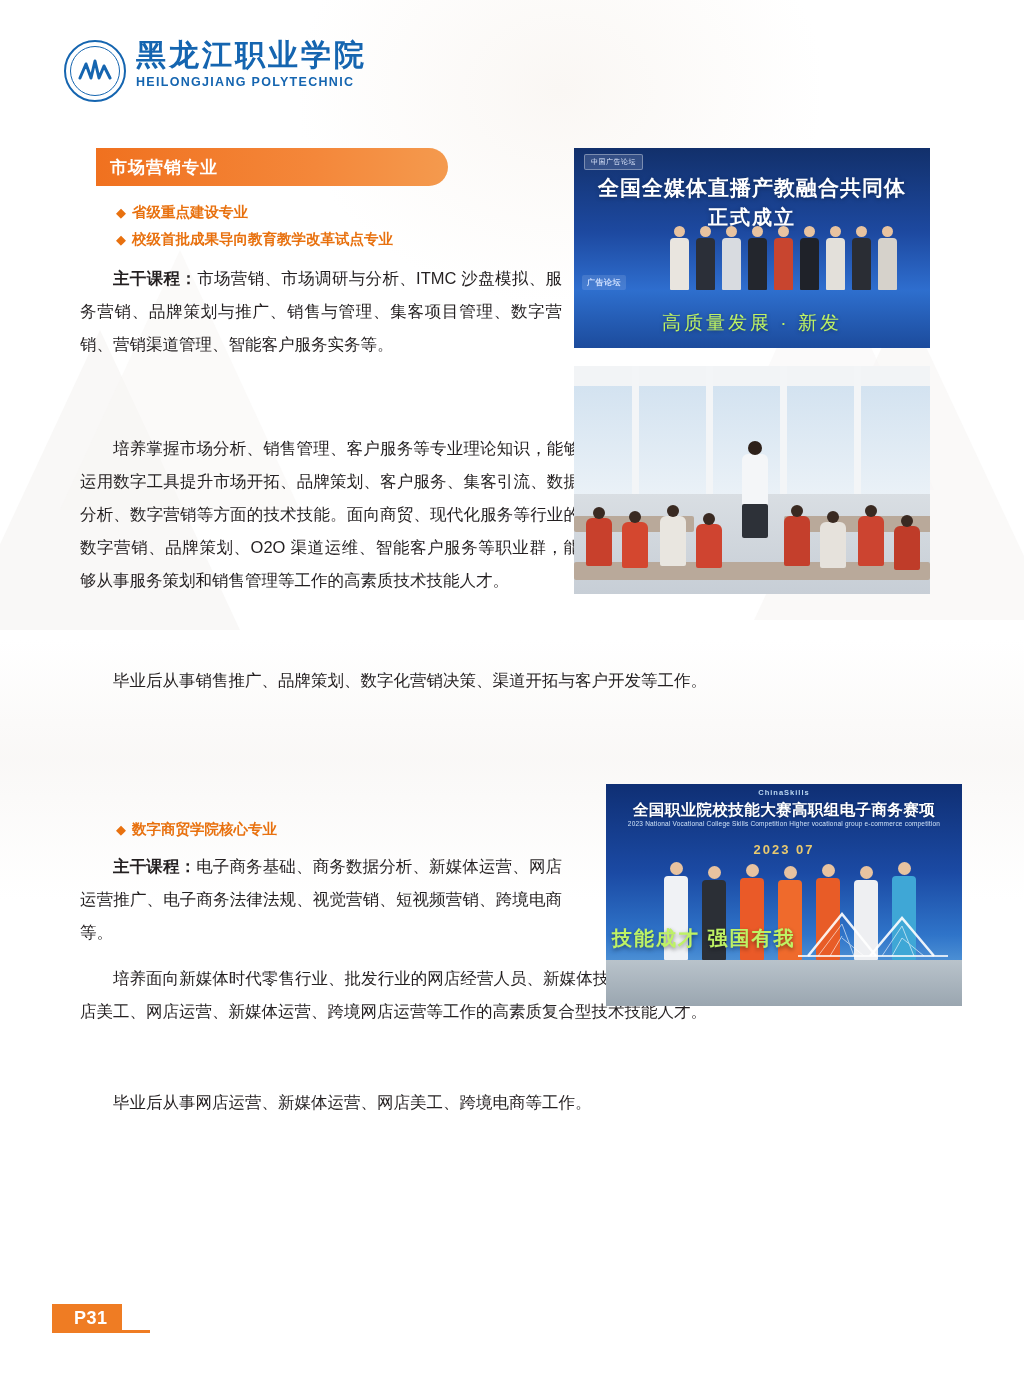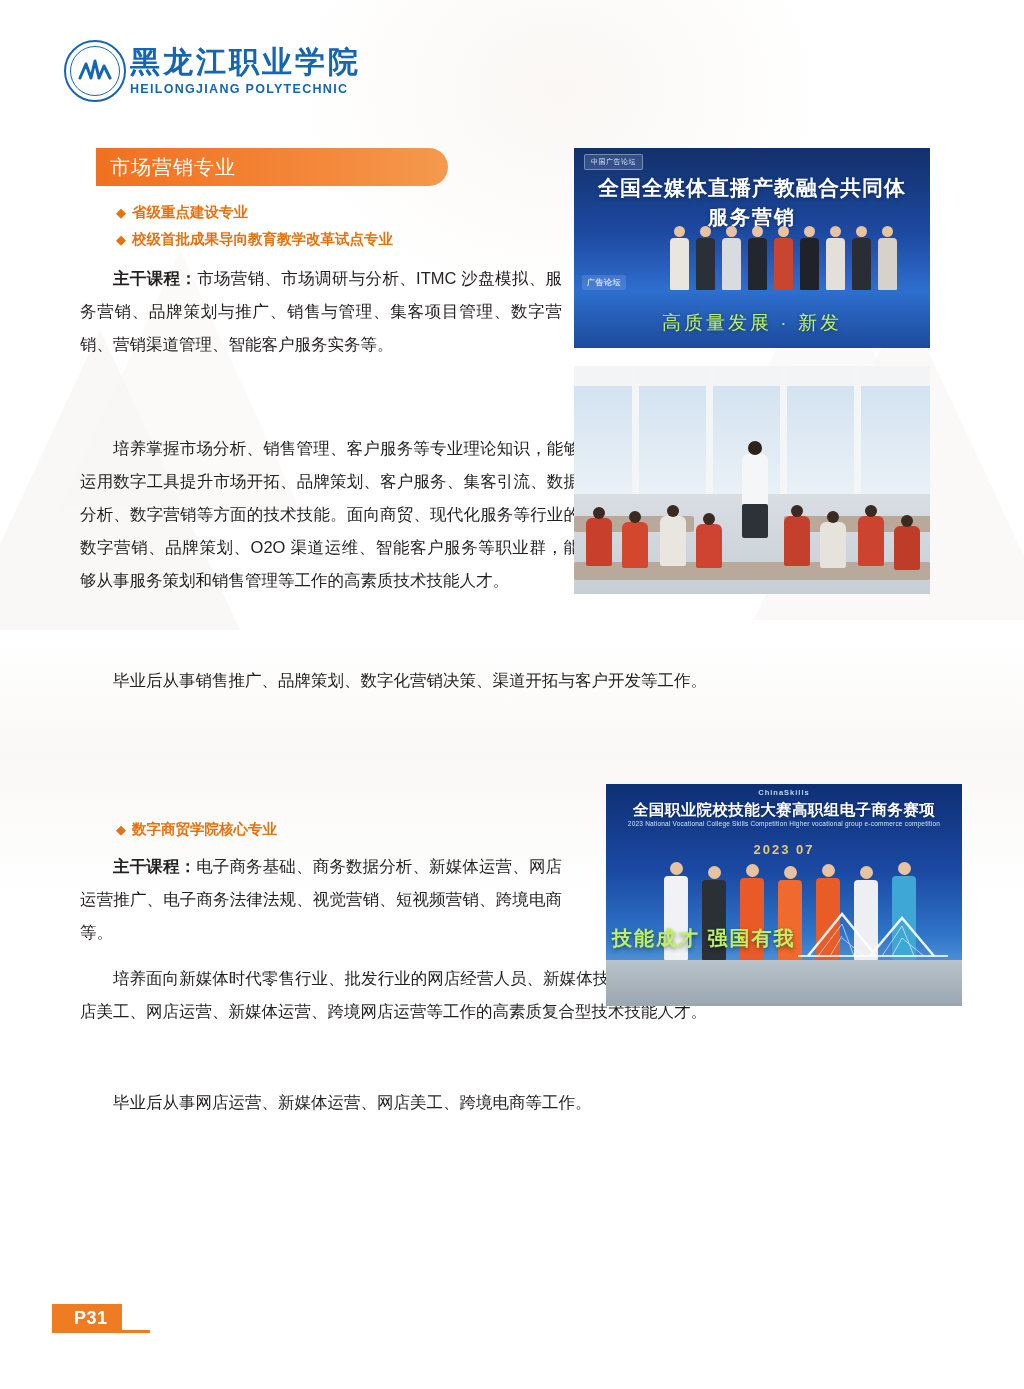--- a/index.html
+++ b/index.html
@@ -72,22 +72,21 @@
     position: relative;
     z-index: 2;
     width: 1024px;
     height: 1389px;
   }
   .masthead {
     position: absolute;
     left: 64px;
     top: 40px;
     display: flex;
-    align-items: center;
-    gap: 4px;
+    gap: 10px;
   }
   .logo-seal {
     width: 58px;
     height: 58px;
     border-radius: 50%;
     border: 2px solid #1565b0;
     display: flex;
     align-items: center;
     justify-content: center;
     position: relative;
@@ -124,22 +123,22 @@
     height: 38px;
     border-radius: 0 19px 19px 0;
     background: linear-gradient(90deg, #f0711f 0%, #f4873a 62%, #f49a4e 100%);
     display: flex;
     align-items: center;
     padding: 0 26px 0 14px;
     box-sizing: border-box;
   }
   .pill-title {
     color: #ffffff;
-    font-size: 20px;
-    font-weight: 400;
+    font-size: 17px;
+    font-weight: 700;
     letter-spacing: 1px;
     white-space: nowrap;
   }
 
   
   .bullet {
     position: absolute;
     display: flex;
     align-items: baseline;
     gap: 6px;
@@ -368,21 +367,21 @@
   </div>
 
   <div class="body-block" style="left:80px; top:664px; width:860px;">
     <p class="indent">毕业后从事销售推广、品牌策划、数字化营销决策、渠道开拓与客户开发等工作。</p>
   </div>
 
   <div class="photo ph1">
     <div class="sky"></div>
     <div class="tagbar">中国广告论坛</div>
     <div class="t1">全国全媒体直播产教融合共同体</div>
-    <div class="t2">服务营销</div>
+    <div class="t2">正式成立</div>
     <div class="people">
       <div class="person" style="left:96px;">
           <div class="head"></div>
           <div class="body" style="background:#e9e5df;"></div>
         </div>
       <div class="person" style="left:122px;">
           <div class="head"></div>
           <div class="body" style="background:#2b2f38;"></div>
         </div>
       <div class="person" style="left:148px;">

